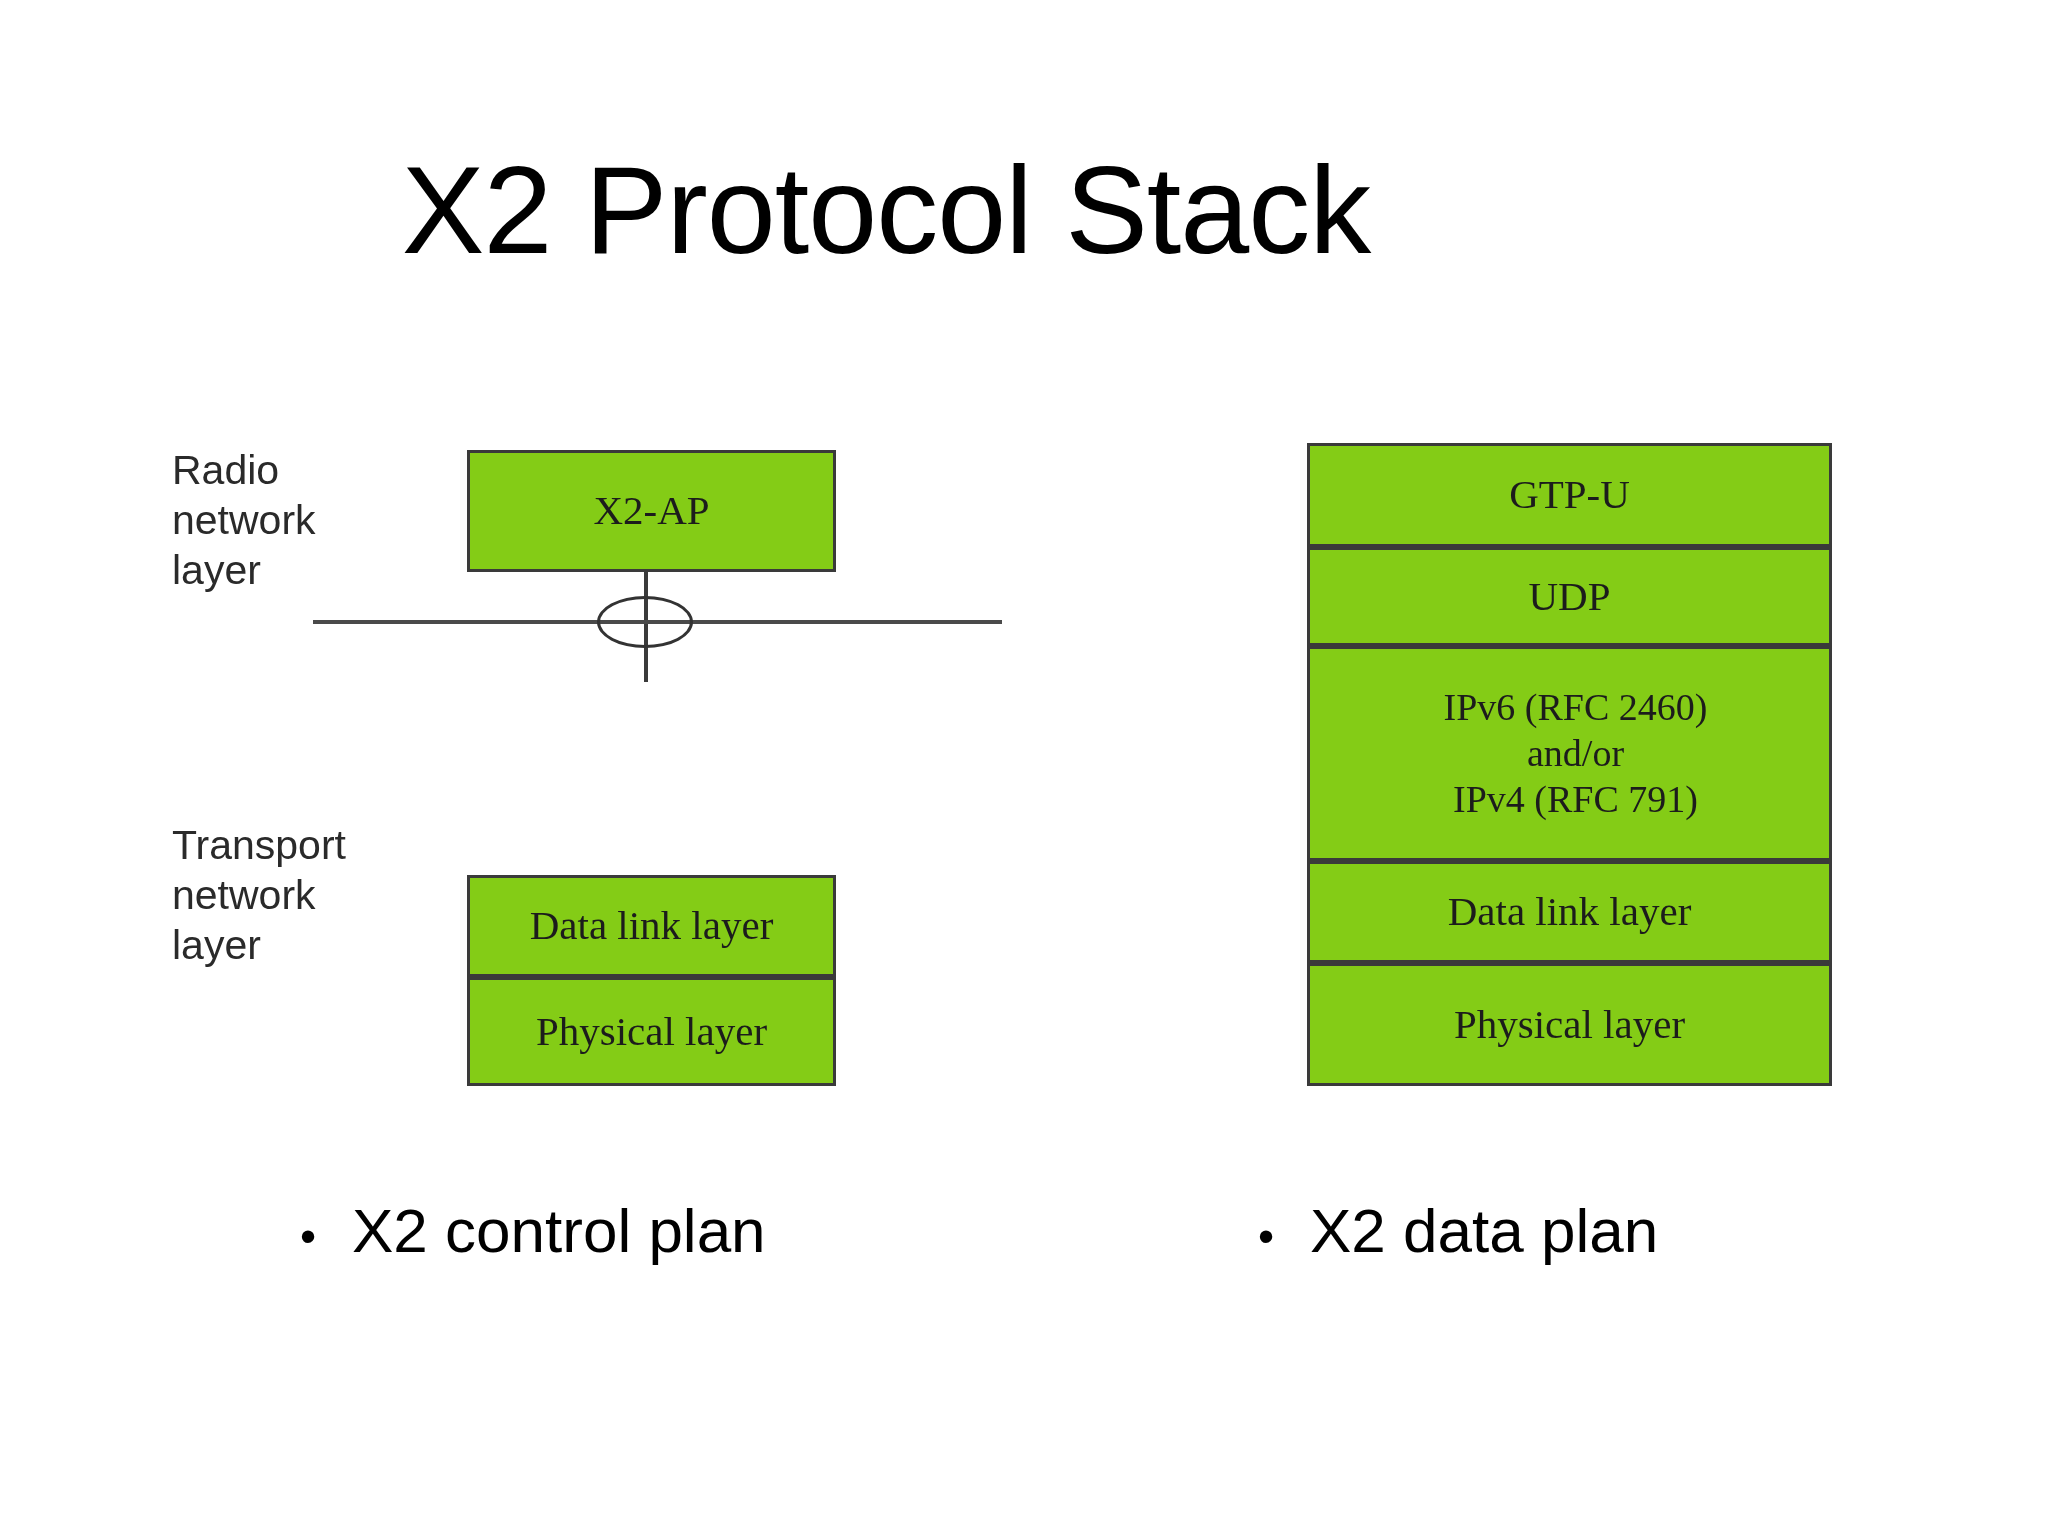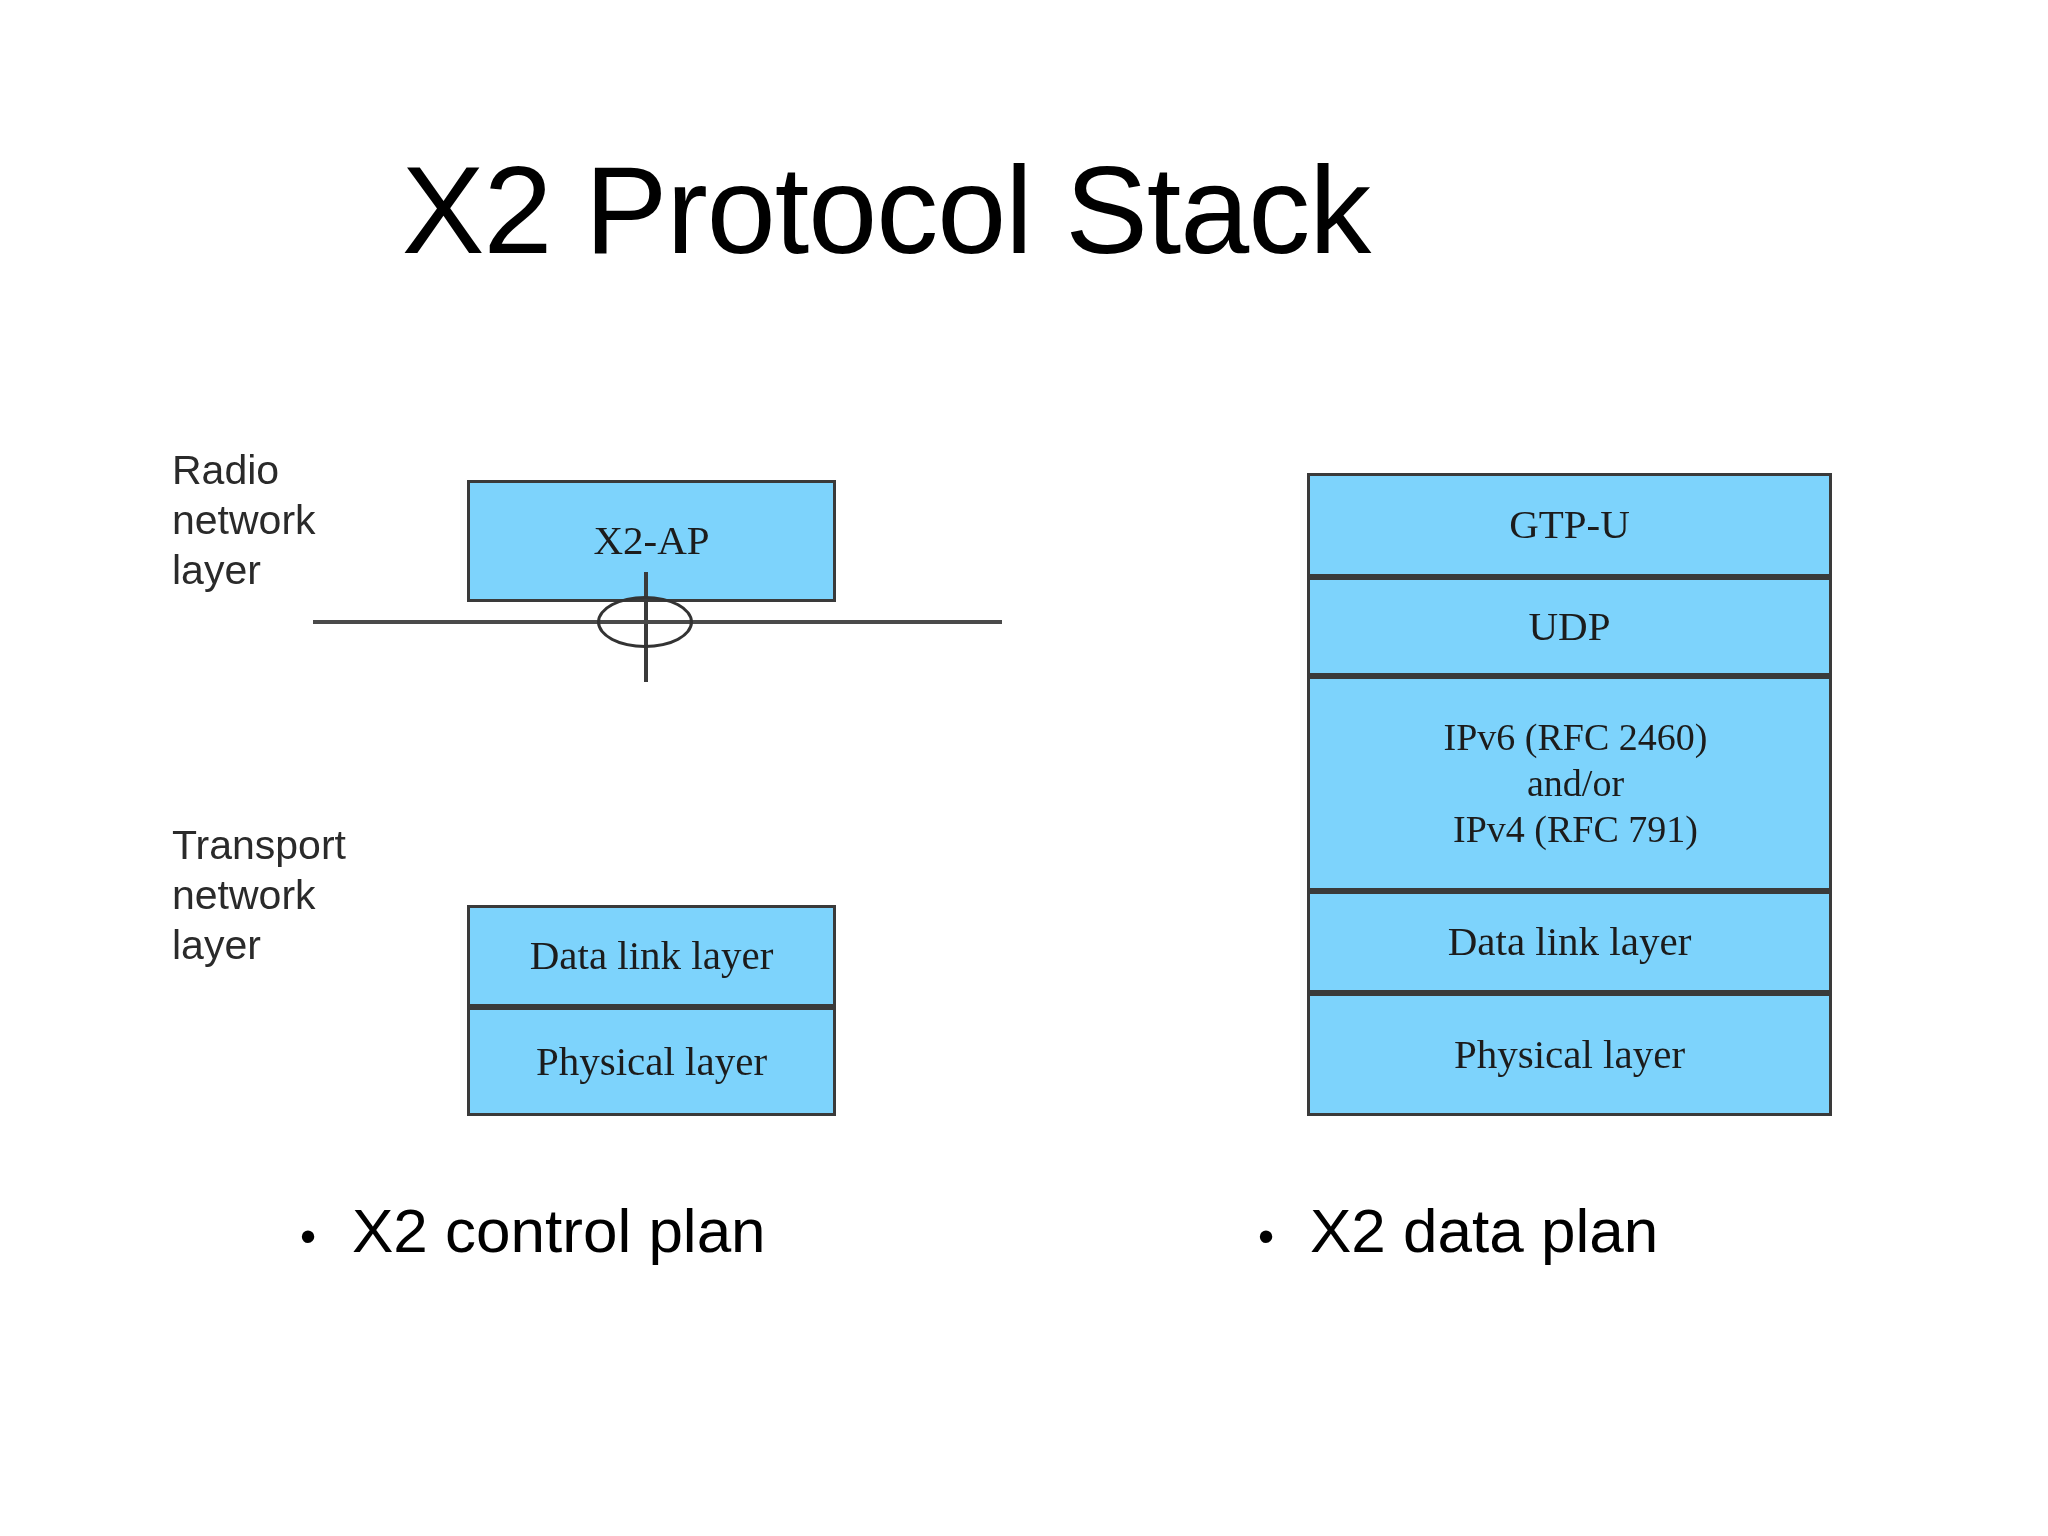--- a/index.html
+++ b/index.html
@@ -48,22 +48,21 @@
     font-size: 41px;
     line-height: 1.22;
     white-space: pre;
   }
 
   
   .pbox {
     position: absolute;
     box-sizing: border-box;
     border: 3px solid #3a3a3a;
-    background: #7dd3fc;
-    margin-top: 30px;
+    background: #84cc16;
   }
   .pbox .ptext {
     position: absolute;
     left: 0;
     right: 0;
     top: 50%;
     transform: translateY(-50%);
     text-align: center;
     font-family: "Liberation Serif", serif;
     font-size: 41px;

